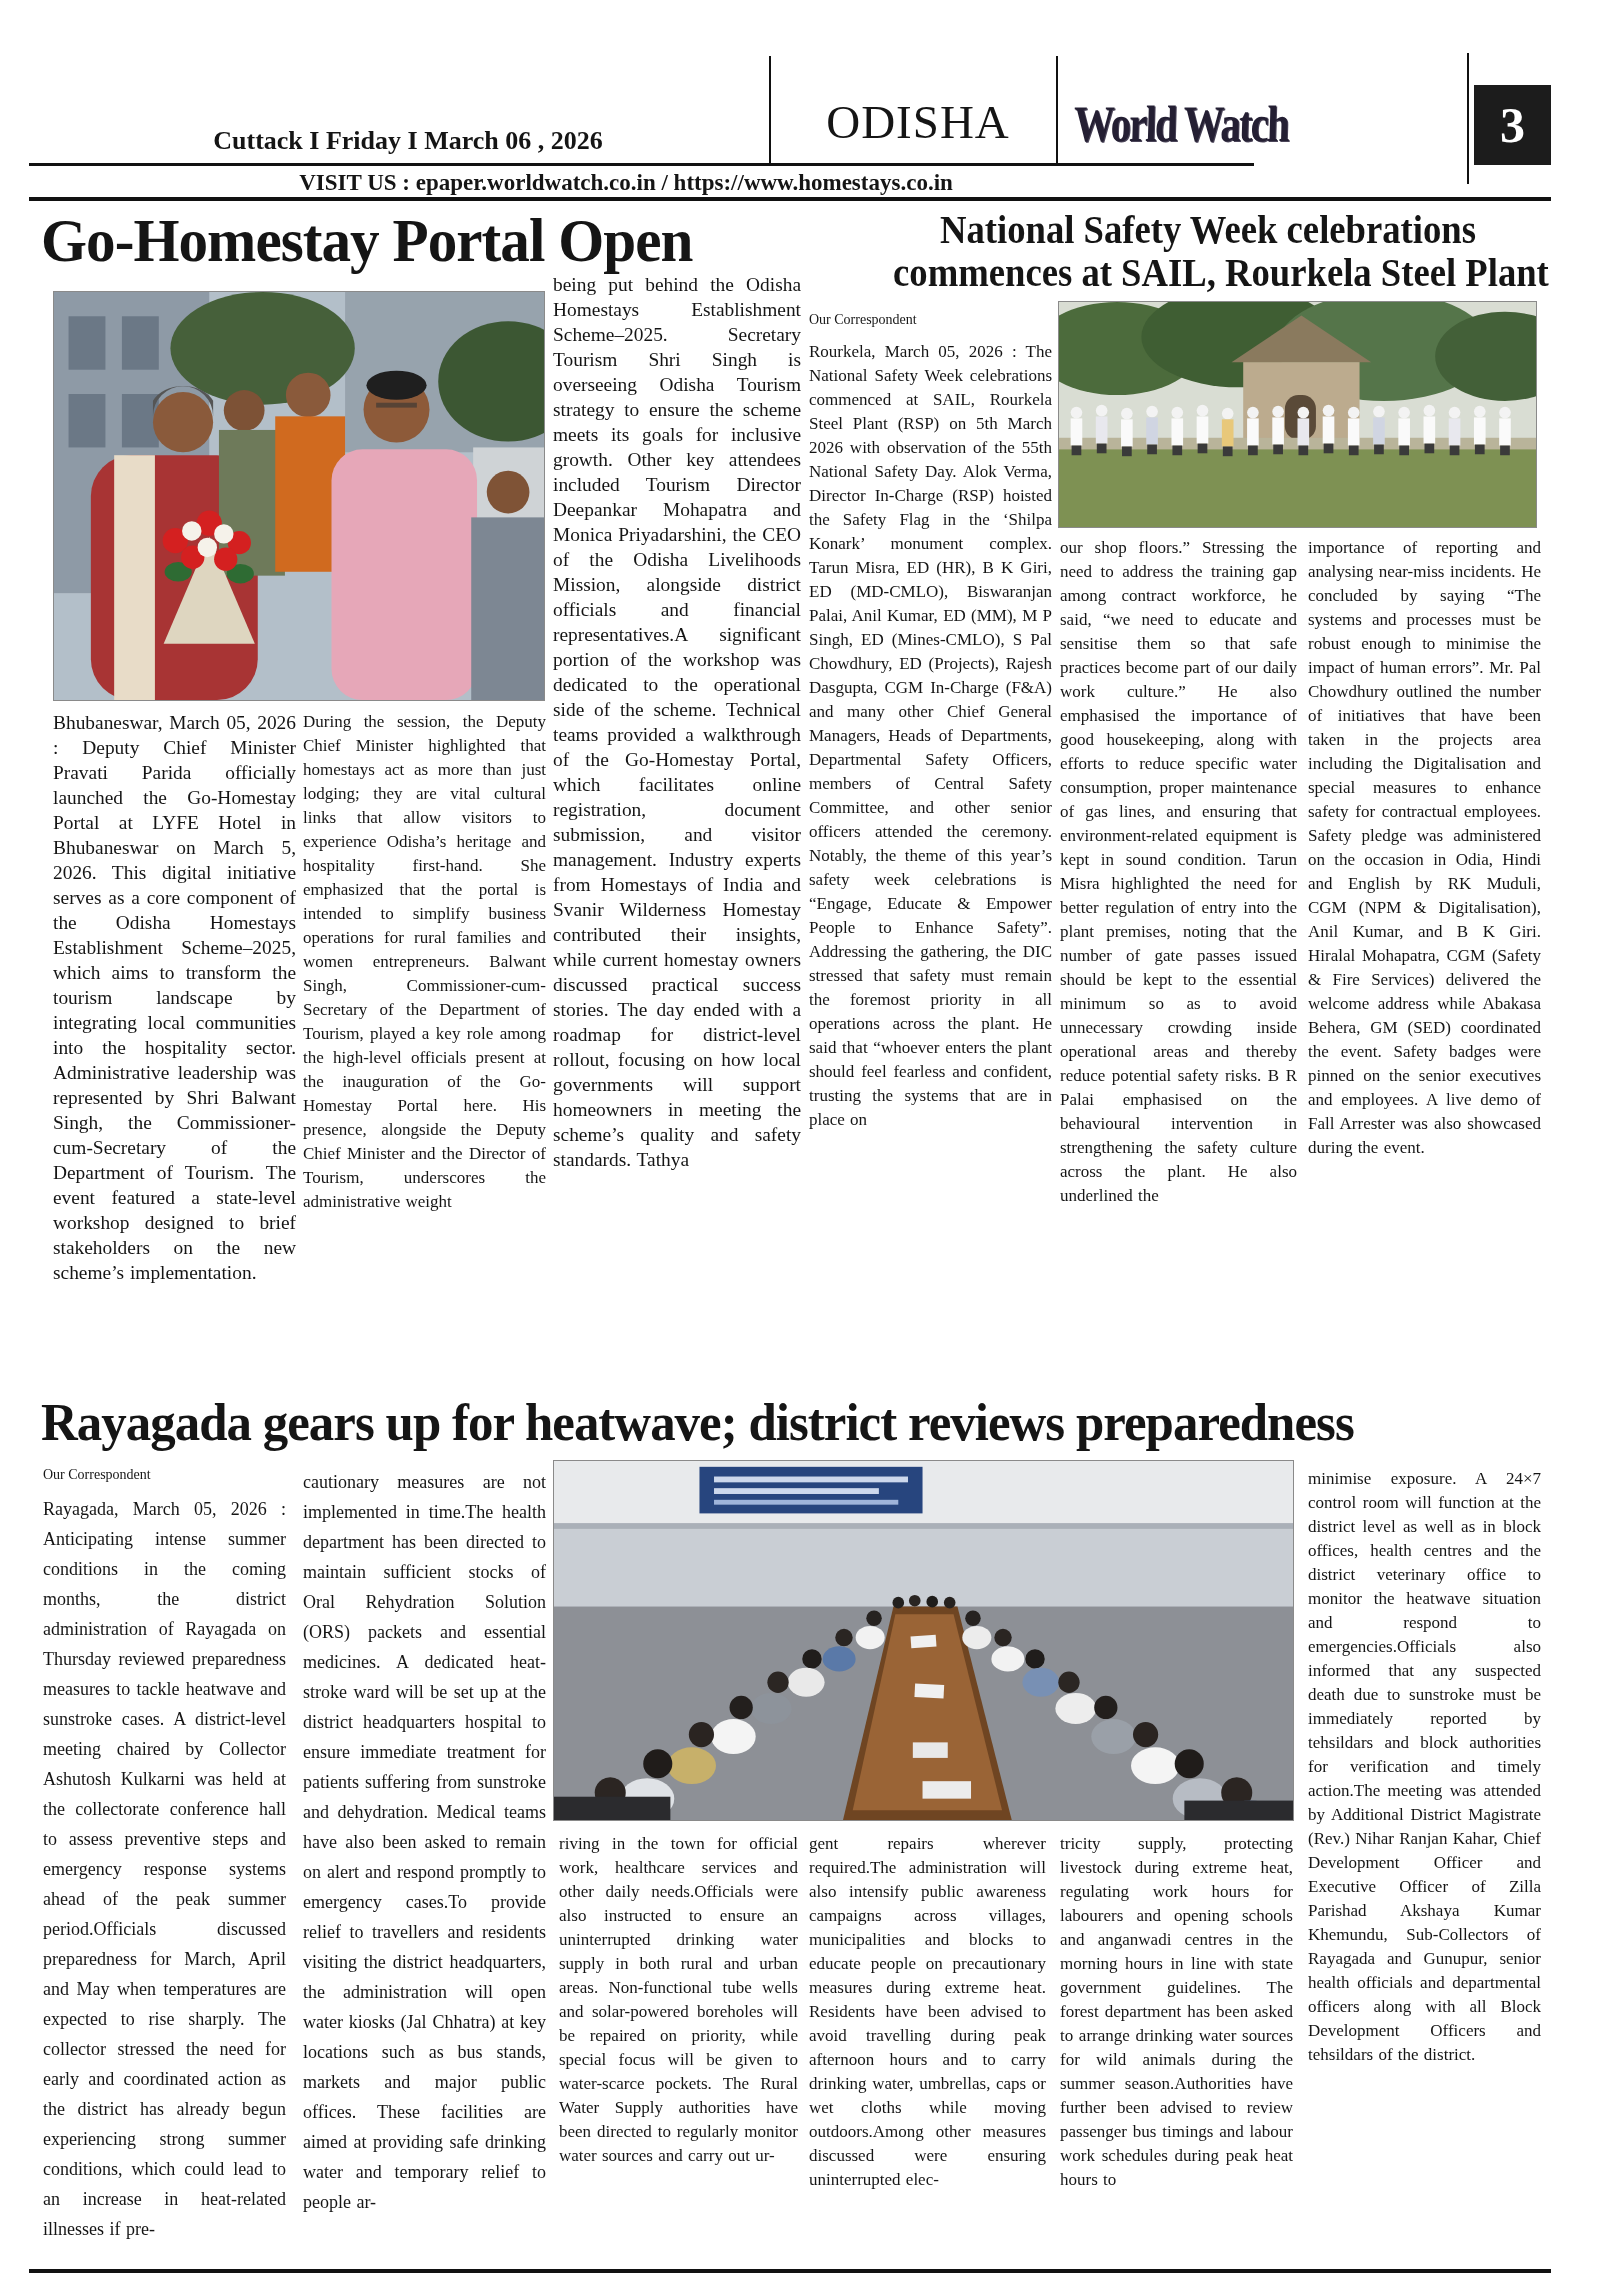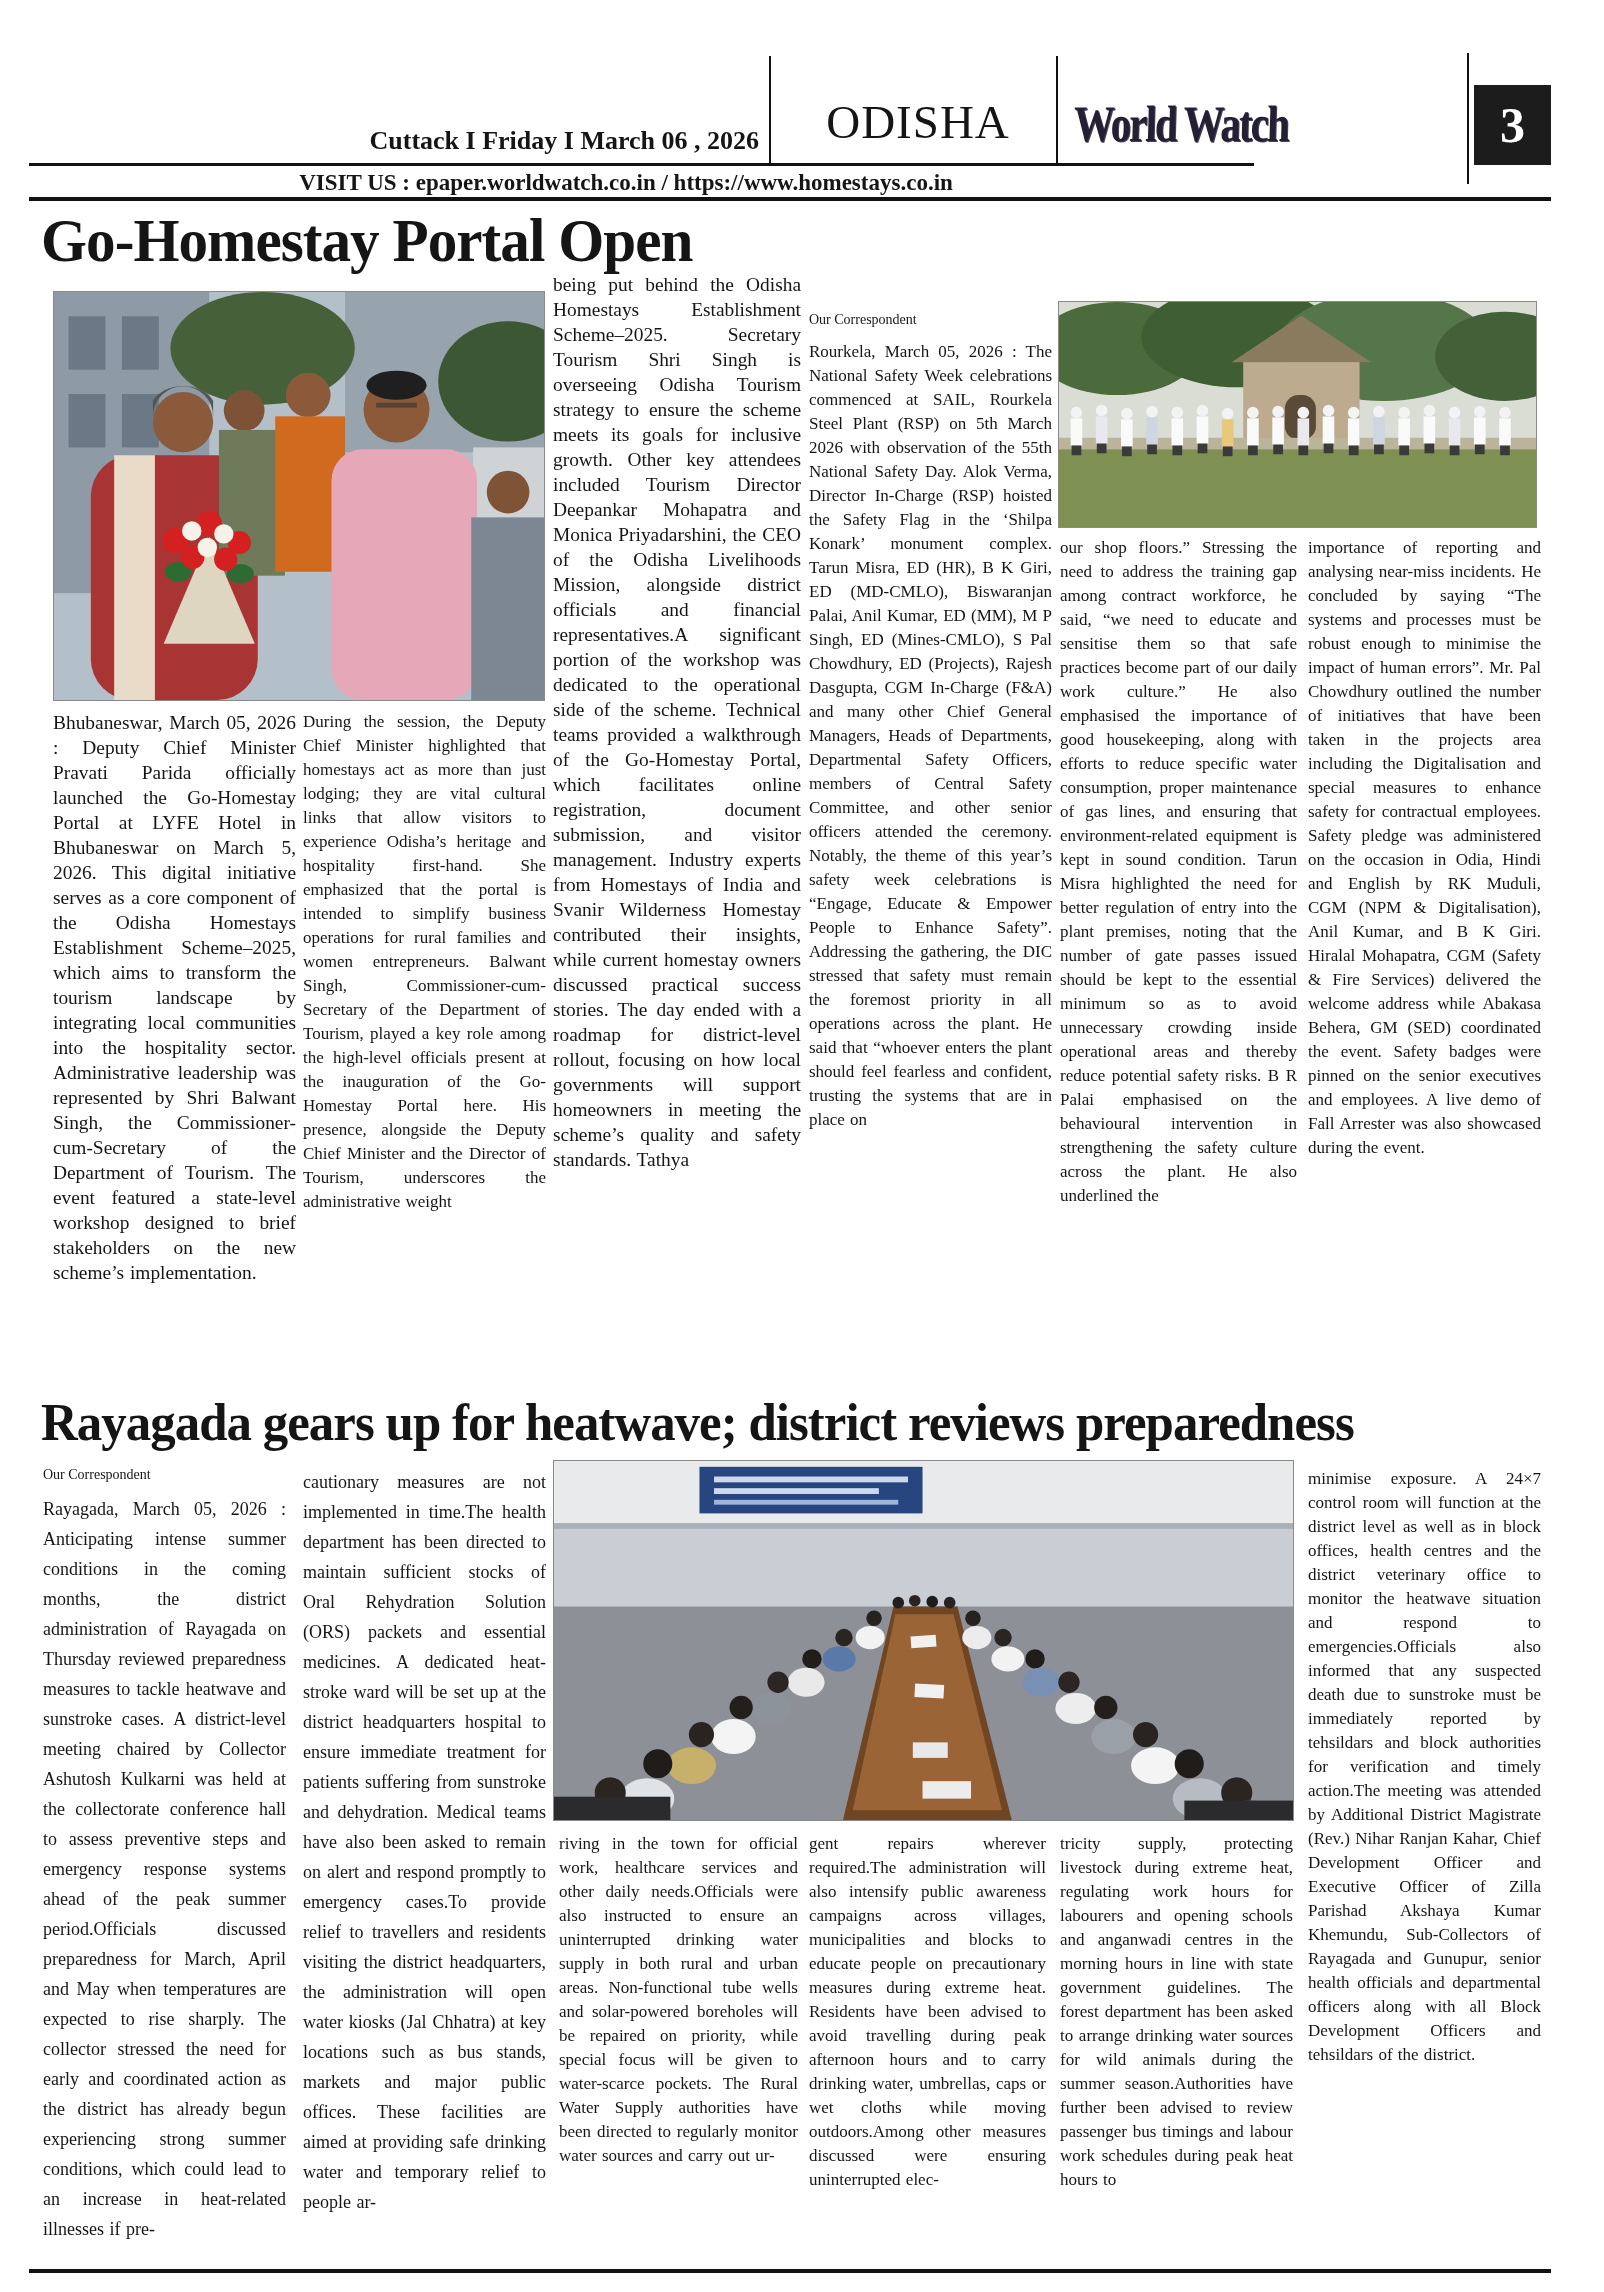--- a/index.html
+++ b/index.html
@@ -27,21 +27,21 @@
   .hl3{font-weight:bold;font-size:53px;letter-spacing:-1px;white-space:nowrap;
        transform:scaleX(.96);transform-origin:left top;}
   .byline{font-size:14px;}
   .photo{border:1px solid #8a8a8a;display:block;}
 </style>
 </head>
 <body>
 
 <div class="page">
 
-  <div class="abs dateline" style="left:29px;top:126px;width:730px;text-align:right;">Cuttack I Friday I March 06  ,  2026</div>
+  <div class="abs dateline" style="left:43px;top:126px;width:730px;text-align:center;">Cuttack I Friday I March 06  ,  2026</div>
   <div class="vline" style="left:769px;top:56px;height:109px;"></div>
   <div class="abs section-title" style="left:784px;top:95px;width:268px;text-align:center;">ODISHA</div>
   <div class="vline" style="left:1056px;top:56px;height:109px;"></div>
   <div class="abs" style="left:1073px;top:105px;width:291px;">
     <span class="brand" style="display:inline-block;">World Watch</span>
   </div>
   <div class="vline" style="left:1467px;top:53px;height:131px;"></div>
   <div class="abs pagebox" style="left:1474px;top:85px;width:77px;height:80px;">
     <span>3</span>
   </div>
@@ -93,20 +93,24 @@
     <circle cx="177" cy="275" r="12" fill="#d42020"></circle>
     <circle cx="142" cy="246" r="10" fill="#f5f2ea"></circle>
       <circle cx="175" cy="249" r="10" fill="#f5f2ea"></circle>
     <circle cx="158" cy="263" r="10" fill="#f5f2ea"></circle>
   </svg>
 
   <div class="abs bt" style="left:553px;top:272px;width:248px;height:1098px;">being put behind the Odisha Homestays Establishment Scheme–2025. Secretary Tourism Shri Singh is overseeing Odisha Tourism strategy to ensure the scheme meets its goals for inclusive growth. Other key attendees included Tourism Director Deepankar Mohapatra and Monica Priyadarshini, the CEO of the Odisha Livelihoods Mission, alongside district officials and financial representatives.A significant portion of the workshop was dedicated to the operational side of the scheme. Technical teams provided a walkthrough of the Go-Homestay Portal, which facilitates online registration, document submission, and visitor management. Industry experts from Homestays of India and Svanir Wilderness Homestay contributed their insights, while current homestay owners discussed practical success stories. The day ended with a roadmap for district-level rollout, focusing on how local governments will support homeowners in meeting the scheme’s quality and safety standards. Tathya</div>
   <div class="abs bt" style="left:53px;top:710px;width:243px;height:662px;">Bhubaneswar, March 05, 2026 : Deputy Chief Minister  Pravati Parida officially launched the Go-Homestay Portal at LYFE Hotel in Bhubaneswar on March 5, 2026. This digital initiative serves as a core component of the Odisha Homestays Establishment Scheme–2025, which aims to transform the tourism landscape by integrating local communities into the hospitality sector. Administrative leadership was represented by Shri Balwant Singh, the Commissioner-cum-Secretary of the Department of Tourism. The event featured a state-level workshop designed to brief stakeholders on the new scheme’s implementation.</div>
   <div class="abs bt s19" style="left:303px;top:710px;width:243px;height:662px;">During the session, the Deputy Chief Minister highlighted that homestays act as more than just lodging; they are vital cultural links that allow visitors to experience Odisha’s heritage and hospitality first-hand. She emphasized that the portal is intended to simplify business operations for rural families and women entrepreneurs. Balwant Singh, Commissioner-cum-Secretary of the Department of Tourism, played a key role among the high-level officials present at the inauguration of the Go-Homestay Portal here. His presence, alongside the Deputy Chief Minister and the Director of Tourism, underscores the administrative weight</div>
 
+  <div class="abs" style="left:873px;top:208px;width:670px;text-align:center;">
+    <div class="hl2">National Safety Week celebrations</div>
+    <div class="hl2">commences at SAIL, Rourkela Steel Plant</div>
+  </div>
 
   <div class="abs byline" style="left:809px;top:312px;">Our Correspondent</div>
   <div class="abs bt s19" style="left:809px;top:340px;width:243px;height:1034px;">Rourkela, March 05, 2026 : The National Safety Week celebrations commenced at SAIL, Rourkela Steel Plant (RSP) on 5th March 2026 with observation of the 55th National Safety Day.  Alok Verma, Director In-Charge (RSP) hoisted the Safety Flag in the ‘Shilpa Konark’ monument complex.  Tarun Misra, ED (HR),  B K Giri, ED (MD-CMLO), Biswaranjan Palai,  Anil Kumar, ED (MM),  M P Singh, ED (Mines-CMLO), S Pal Chowdhury, ED (Projects), Rajesh Dasgupta, CGM In-Charge (F&amp;A) and many other Chief General Managers, Heads of Departments, Departmental Safety Officers, members of Central Safety Committee, and other senior officers attended the ceremony. Notably, the theme of this year’s safety week celebrations is “Engage, Educate &amp; Empower People to Enhance Safety”. Addressing the gathering, the DIC stressed that safety must remain the foremost priority in all operations across the plant. He said that “whoever enters the plant should feel fearless and confident, trusting the systems that are in place on</div>
 
   <svg class="abs photo" style="left:1058px;top:301px;" width="477" height="225" viewBox="0 0 492 232" preserveAspectRatio="none">
     <rect width="492" height="232" fill="#d9ddd3"></rect>
     <ellipse cx="60" cy="48" rx="85" ry="48" fill="#4c6b3c"></ellipse>
     <ellipse cx="185" cy="36" rx="100" ry="52" fill="#3f5e33"></ellipse>
     <ellipse cx="335" cy="46" rx="110" ry="56" fill="#55754a"></ellipse>
     <ellipse cx="460" cy="56" rx="72" ry="46" fill="#436038"></ellipse>

